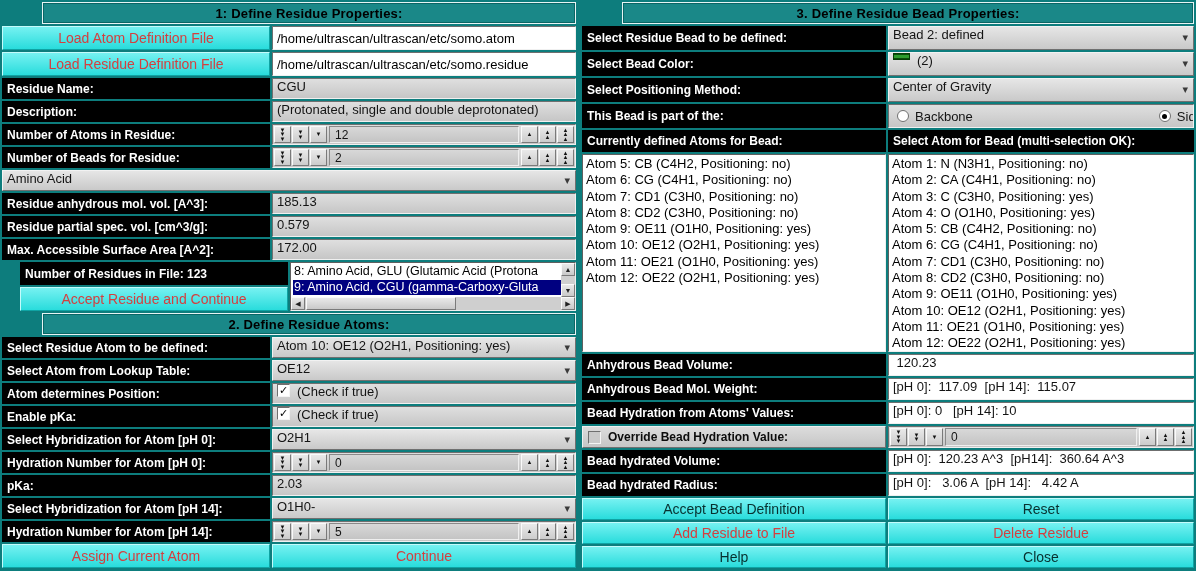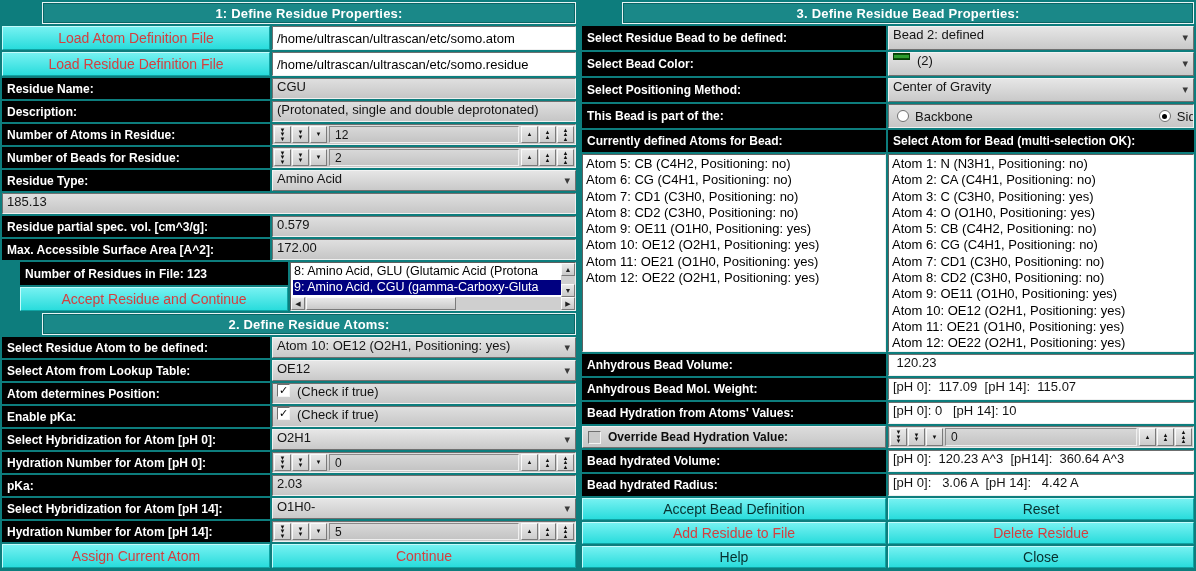--- a/index.html
+++ b/index.html
@@ -13,21 +13,21 @@
   .col { display:flex; flex-direction:column; gap:2px; }
   .col-left  { width:576px; }
   .col-right { width:612px; }
 
   
   .hdr {
     height:22px; flex:0 0 22px;
     background:#1a8888;
     border:1px solid #e7f4f4;
     box-shadow:inset 0 0 0 1px #0a6565;
-    color:#ffffff; font-weight:bold; font-size:13px;
+    color:#000000; font-weight:bold; font-size:13px;
     display:flex; align-items:center; justify-content:center;
     letter-spacing:.2px;
     margin-left:40px;
   }
 
   .r { display:flex; gap:2px; flex:0 0 auto; }
   .h21 { height:21px; } .h22 { height:22px; } .h24 { height:24px; }
 
   .w-l  { width:268px; flex:0 0 268px; }   
   .w-rl { width:304px; flex:0 0 304px; }   
@@ -247,28 +247,28 @@
           </span>
           <span class="cbtn">
             <i>▲</i>
             <i>▲</i>
             <i>▲</i>
           </span>
         </div>
     </div>
 
     <div class="r h21">
-      <div class="lbl w-l">Residue Type:</div>
       <div class="field combo grow">
         <span>Amino Acid</span>
         <span class="combo-arrow">▾</span>
       </div>
     </div>
 
     <div class="r h21">
+      <div class="lbl w-l">Residue anhydrous mol. vol. [A^3]:</div>
       <div class="field gray grow">
           <span>185.13</span>
         </div>
     </div>
 
     <div class="r h21">
       <div class="lbl w-l">Residue partial spec. vol. [cm^3/g]:</div>
       <div class="field gray grow">
           <span>0.579</span>
         </div>

